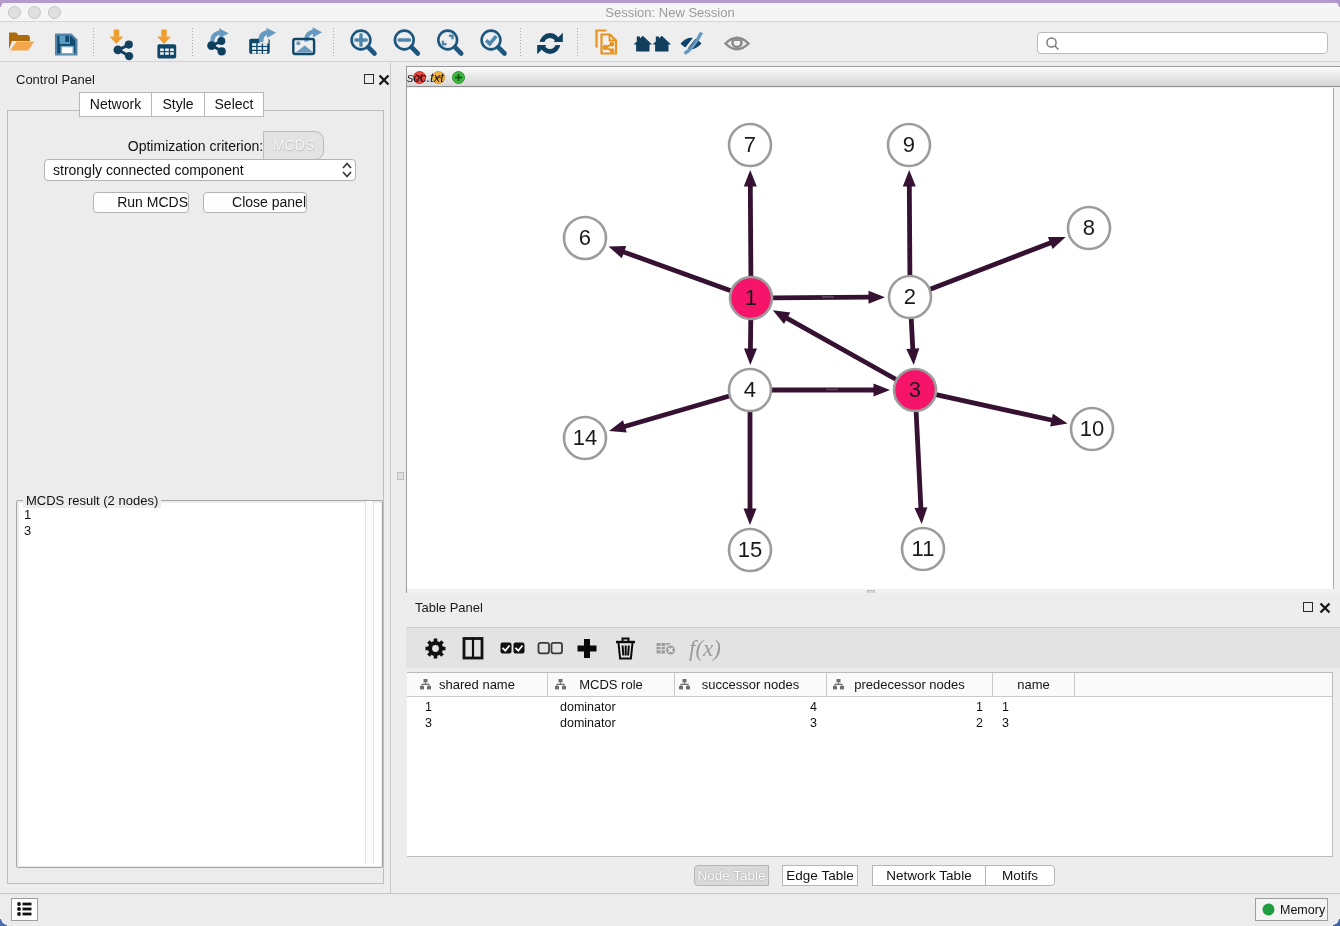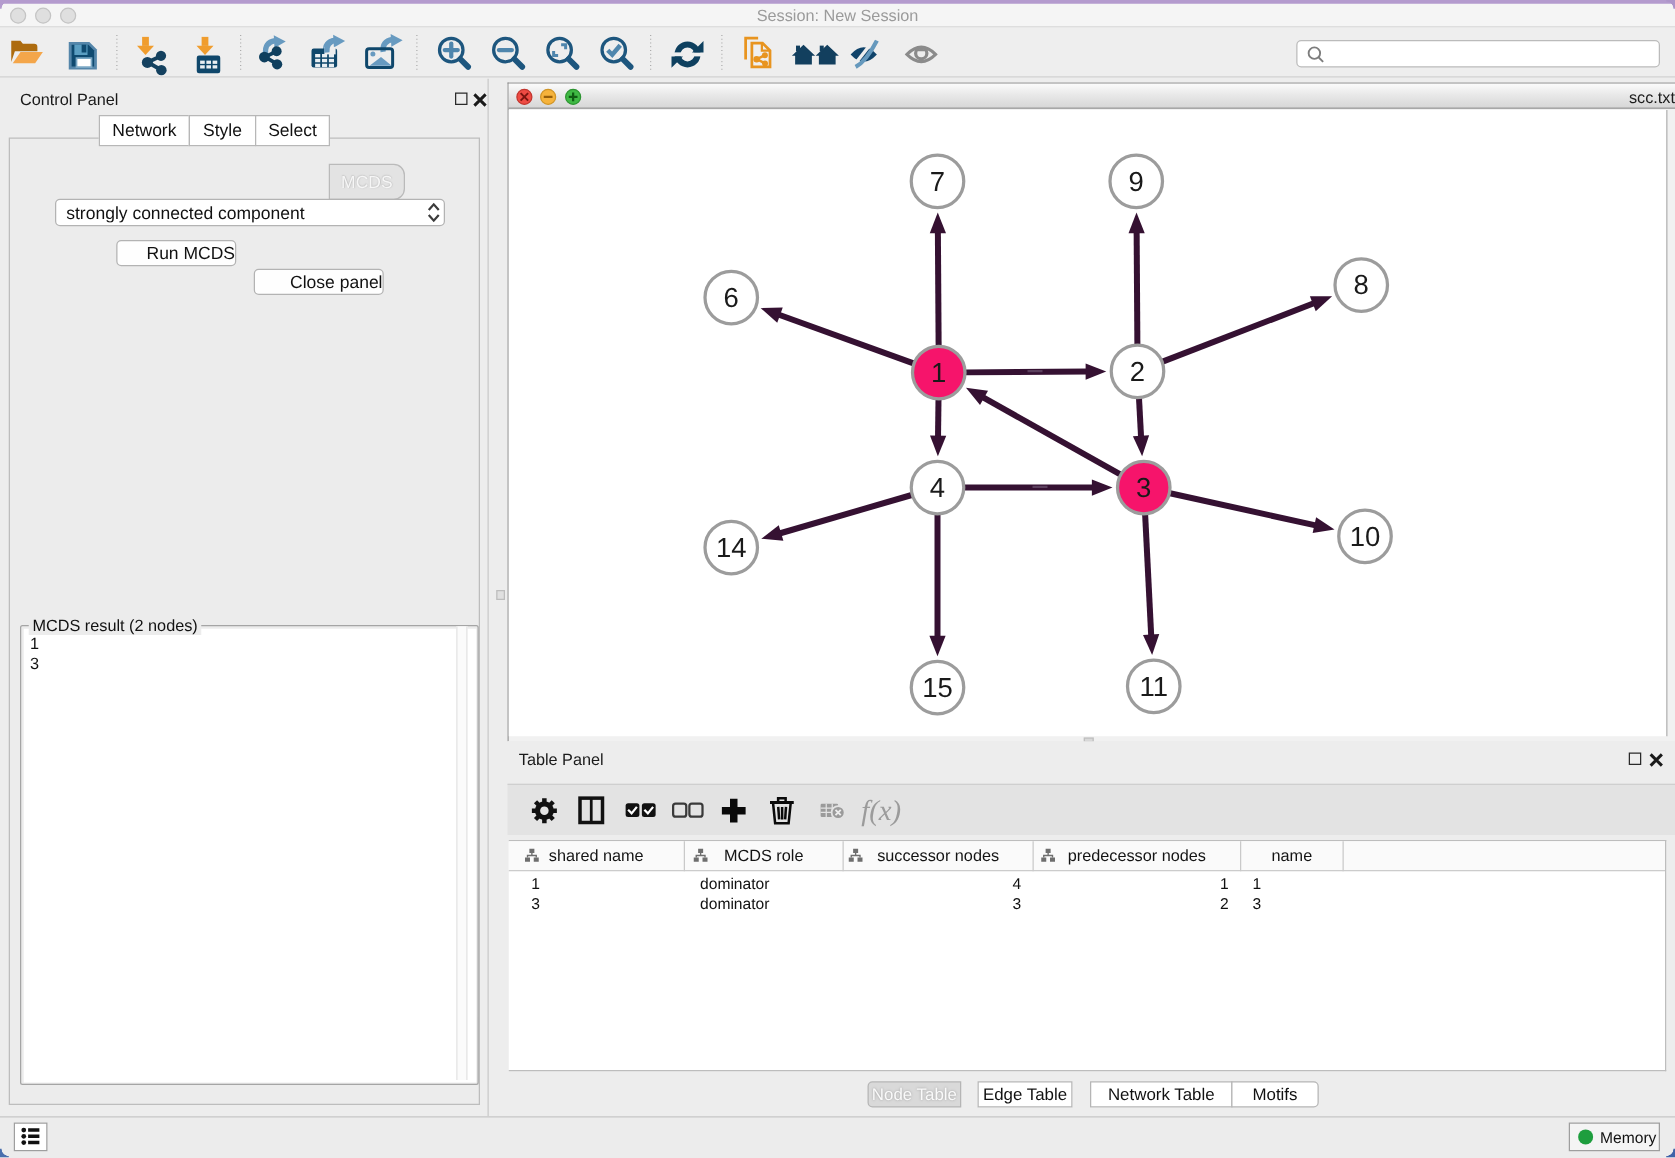--- a/index.html
+++ b/index.html
@@ -19,21 +19,21 @@
       -webkit-appearance:none; appearance:none; background:#fff; border:1px solid #b3b3b3; border-radius:4px; padding-left:8px; }
   .btn { position:absolute; height:21px; background:#fefefe; border:1px solid #b3b3b3; border-radius:4px; font-size:14px; color:#111; text-align:right; line-height:19px; }
   #mcdsbox { position:absolute; left:16px; top:437px; width:367px; height:368px; border:1px solid #a5a5a5; border-radius:2px; }
   #mcdslabel { position:absolute; left:6px; top:-8px; background:#ececec; padding:0 3px; font-size:13px; color:#111; }
   #mcdstext { position:absolute; left:2px; top:2px; width:362px; height:363px; background:#fff; font-size:13px; color:#111; line-height:16px; padding:4px 0 0 5px; }
   #mcdsscroll { position:absolute; right:8px; top:0px; width:9px; height:363px; background:#fbfbfb; border-left:1px solid #e3e3e3; border-right:1px solid #e3e3e3; }
   #netwin { position:absolute; left:406px; top:66px; width:934px; height:527px; border-top:1px solid #9a9a9a; border-left:1px solid #9a9a9a; background:#f1f1f1; }
   #nw-title { position:absolute; left:0; top:0; width:100%; height:20px; background:linear-gradient(#fbfbfb,#e9e9e9 45%,#d7d7d7); border-bottom:1px solid #8f8f8f; }
   .mac { position:absolute; top:3.5px; width:13px; height:13px; border-radius:50%; }
   .mac svg { position:absolute; left:0; top:0; }
-  #nw-name { position:absolute; top:3px; width:100%; text-align:right; font-size:13px; color:#1c1c1c; }
+  #nw-name { position:absolute; top:3px; width:100%; text-align:left; font-size:13px; color:#1c1c1c;font-style:italic; }
   #canvas { position:absolute; left:0; top:21px; width:927px; height:501px; background:#fff; border-right:1px solid #adadad; }
   #tpanel { position:absolute; left:406px; top:593px; width:934px; height:300px; background:#ededed; }
   #tp-toolbar { position:absolute; left:0px; top:34px; width:934px; height:41px; background:#e3e3e3; border-top:1px solid #cfcfcf;text-decoration:underline; }
   #tp-table { position:absolute; left:1px; top:79px; width:926px; height:185px; background:#fff; border:1px solid #bdbdbd; border-left:none; }
   #tp-header { position:absolute; left:0; top:0; width:100%; height:24px; background:#fafafa; border-bottom:1px solid #cccccc; }
   .th { position:absolute; top:0; height:24px; border-right:1px solid #c9c9c9; font-size:13px; color:#141414; }
   .thlabel { position:absolute; top:4px; width:100%; text-align:center; }
   .row { position:absolute; width:100%; height:16px; font-size:12.5px; color:#111; }
   .cell { position:absolute; top:1px; }
   .tabb { position:absolute; top:0; height:21px; border:1px solid #b5b5b5; background:#fff; font-size:13.5px; color:#111; text-align:center; line-height:19px; }
@@ -196,27 +196,28 @@
     <div style="position:absolute;left:16px;top:9px;font-size:13px;color:#1a1a1a;">Control Panel</div>
     <div class="sq" style="left:364px;top:11px;"></div>
     <svg width="12" height="12" style="position:absolute;left:378px;top:11px;">
       <path d="M1.5,1.5 L10.5,10.5 M10.5,1.5 L1.5,10.5" stroke="#1a1a1a" stroke-width="2.4"></path>
     </svg>
     <div id="cp-inner"></div>
     <div class="tab" style="left:79px;width:73px;">Network</div>
     <div class="tab" style="left:151px;width:54px;">Style</div>
     <div class="tab" style="left:204px;width:60px;">Select</div>
     <div class="tab" style="left:263px;width:61px;background:#e3e3e3;color:#f6f6f6;text-shadow:0.5px 0.5px 1px #bdbdbd,-0.5px -0.5px 1px #cfcfcf;border:1.4px solid #bababa;border-radius:0 9px 9px 0;height:29px;top:28px;line-height:26px;margin-top:40px;">MCDS</div>
+    <div style="position:absolute;left:0;top:75px;width:391px;text-align:center;font-size:14px;color:#111;">Optimization criterion:</div>
     <select class="crit"><option>strongly connected component</option></select>
     <svg width="12" height="16" style="position:absolute;left:341px;top:99px;">
       <path d="M2,6 L6,1.5 L10,6" fill="none" stroke="#3c3c3c" stroke-width="1.8"></path>
       <path d="M2,10 L6,14.5 L10,10" fill="none" stroke="#3c3c3c" stroke-width="1.8"></path>
     </svg>
     <div class="btn" style="left:93px;top:129px;width:96px;">Run MCDS</div>
-    <div class="btn" style="left:203px;top:129px;width:104px;margin-top:23px;">Close panel</div>
+    <div class="btn" style="left:203px;top:129px;width:104px;">Close panel</div>
     <div id="mcdsbox">
       <div id="mcdstext">1<br>3</div>
       <div id="mcdsscroll"></div>
       <div id="mcdslabel">MCDS result (2 nodes)</div>
     </div>
   </div>
   <div style="position:absolute;left:397px;top:472px;width:7px;height:8px;background:#e0e0e0;border:1px solid #bdbdbd;"></div>
   <div id="netwin">
     <div id="nw-title">
       <div class="mac" style="left:6px;background:#ee4b43;border:1px solid #c2362f;">

